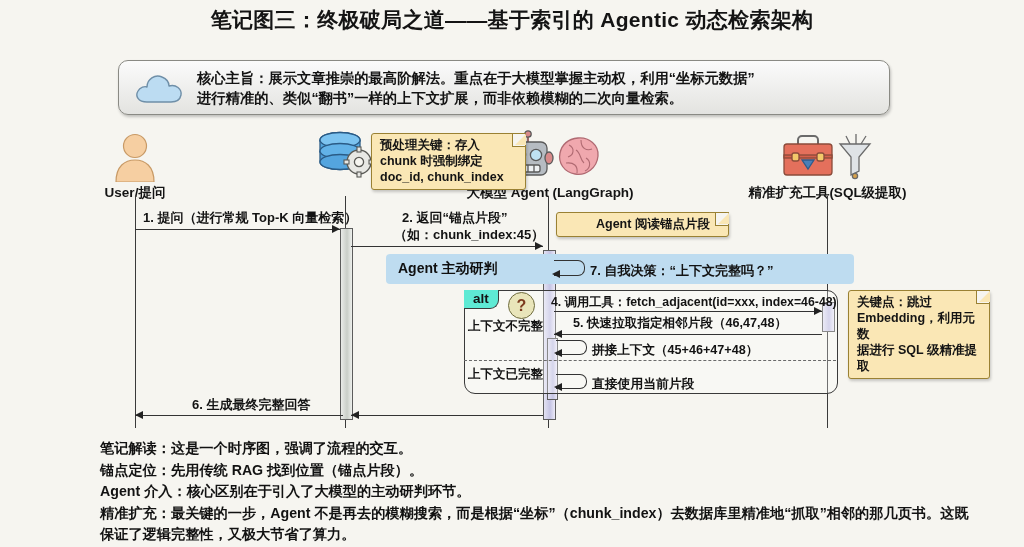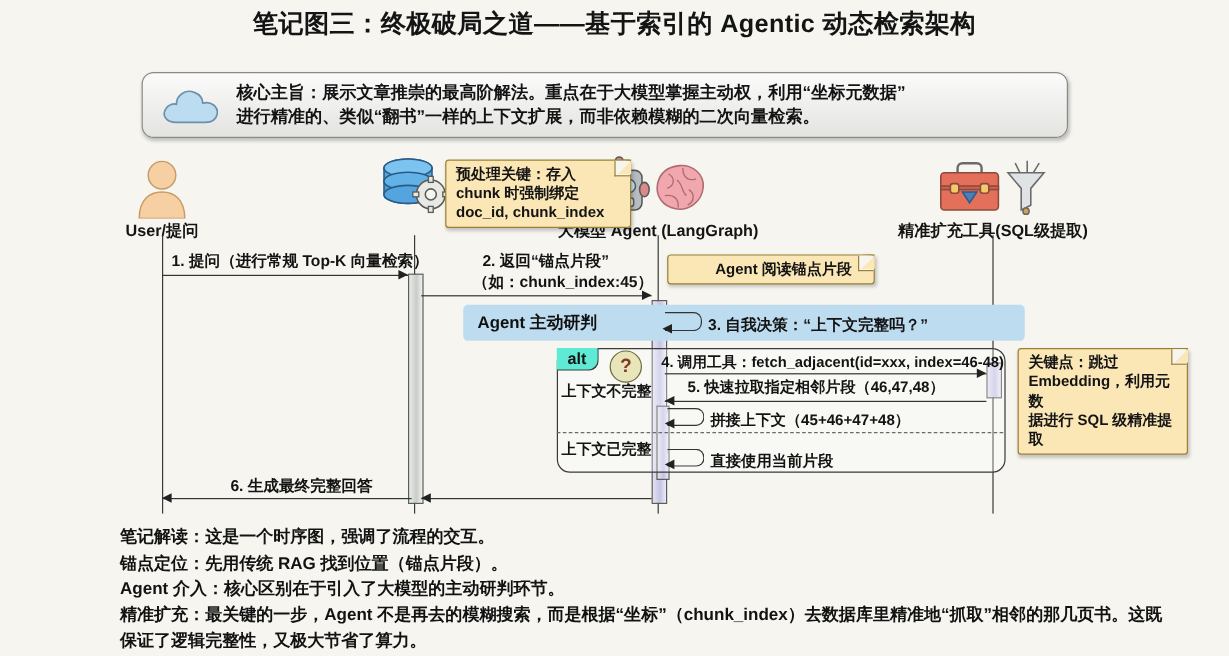--- a/index.html
+++ b/index.html
@@ -159,21 +159,21 @@
             <rect x="-2" y="-15" width="4" height="5"></rect>
               <rect x="-2" y="10" width="4" height="5"></rect>
             <rect x="-15" y="-2" width="5" height="4"></rect>
               <rect x="10" y="-2" width="5" height="4"></rect>
           </g>
         </g>
       </svg>
     </div>
   </div>
 
-  <div class="actor" style="left:444px;top:130px;width:188px;text-align:right;">
+  <div class="actor" style="left:456px;top:130px;width:188px;">
     <div class="glyph">
       <svg width="104" height="52" viewBox="0 0 104 52">
         <g stroke="#5a5a5a" stroke-width="1.3">
           <line x1="30" y1="12" x2="30" y2="5" stroke="#8b4a4a" stroke-width="1.6"></line>
           <circle cx="30" cy="4" r="3.2" fill="#d98a8a"></circle>
           <rect x="11" y="12" width="38" height="33" rx="6" fill="#b6bcc2"></rect>
           <ellipse cx="9" cy="28" rx="4" ry="6" fill="#d98a8a"></ellipse>
           <ellipse cx="51" cy="28" rx="4" ry="6" fill="#d98a8a"></ellipse>
           <circle cx="22" cy="25" r="5.6" fill="#bfe2f2"></circle>
           <circle cx="38" cy="25" r="5.6" fill="#bfe2f2"></circle>
@@ -249,21 +249,21 @@
   <div class="note" style="left:556px;top:212px;padding-left:39px;">
     <span class="corner"></span>
     <div style="padding-right:10px;">Agent 阅读锚点片段</div>
   </div>
 
   <div class="band" style="left:350px;top:254px;width:468px;height:30px;">
     <span>Agent 主动研判</span>
   </div>
   <div class="selfloop" style="left:554px;top:260px;width:30px;height:14px;"></div>
   <div class="arrowL" style="left:552px;top:270px;"></div>
-  <div class="msglbl" style="left:590px;top:262px;">3. 自我决策：“上下文完整吗？”</div>
+  <div class="msglbl" style="left:590px;top:262px;">7. 自我决策：“上下文完整吗？”</div>
 
   <div class="altframe" style="left:464px;top:290px;width:372px;height:102px;"></div>
   <div class="altlabel" style="left:464px;top:290px;">alt</div>
   <div class="qmark" style="left:508px;top:292px;">?</div>
   <div class="guard" style="left:468px;top:318px;">上下文不完整</div>
   <div class="altdash" style="left:464px;top:360px;width:372px;"></div>
   <div class="guard" style="left:468px;top:366px;">上下文已完整</div>
 
   <div class="msglbl" style="left:551px;top:294px;font-size:12.3px;">4. 调用工具：fetch_adjacent(id=xxx, index=46-48)</div>
   <div class="msgline" style="left:554px;top:311px;width:268px;"></div>

